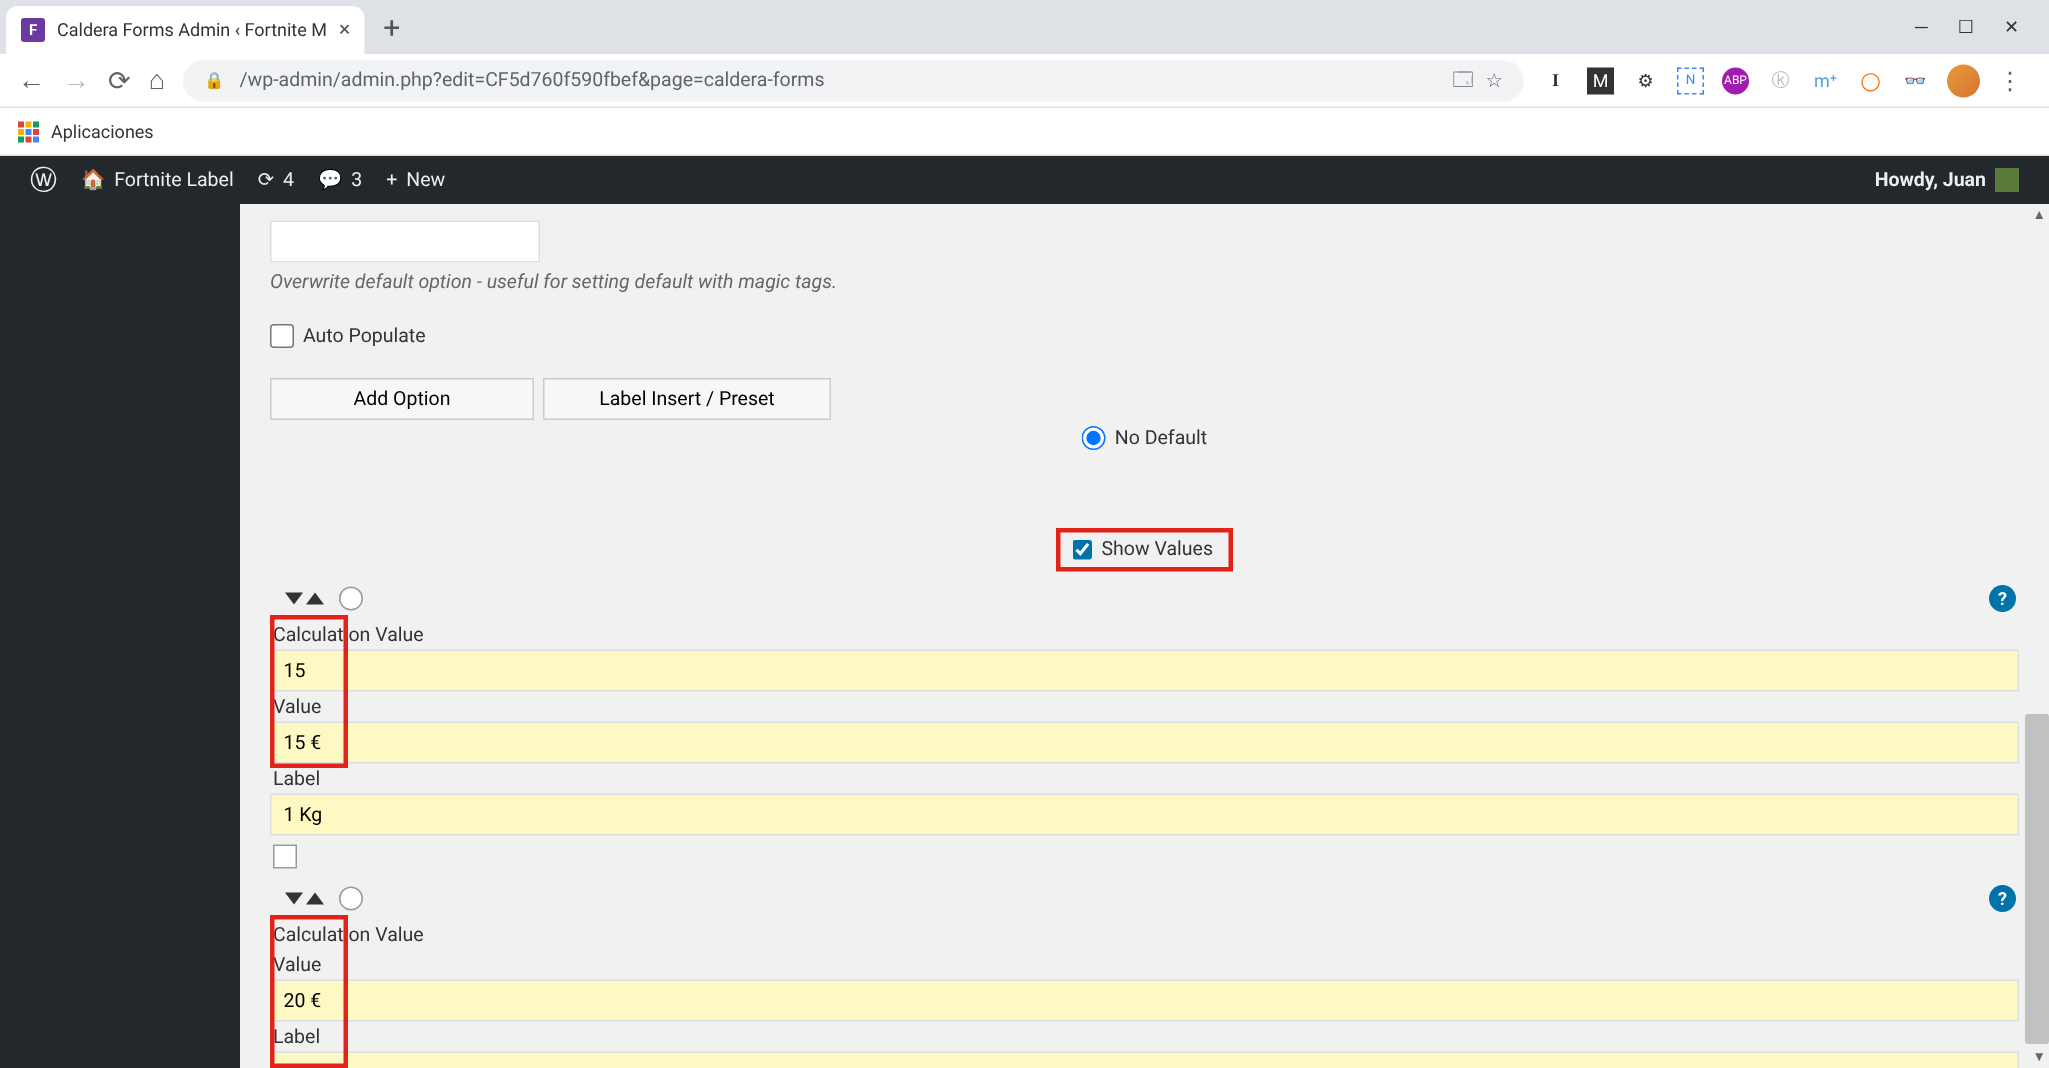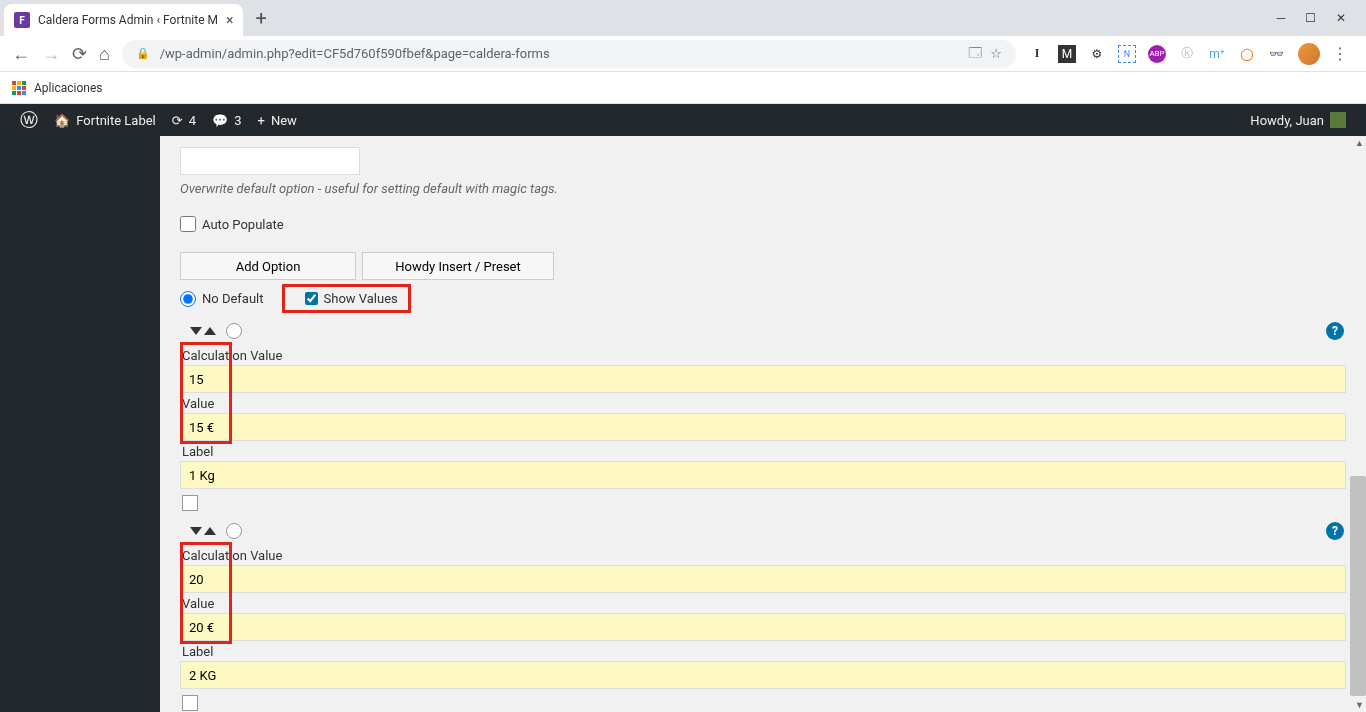--- a/index.html
+++ b/index.html
@@ -31,21 +31,21 @@
     .apps-icon { width: 14px; height: 14px; display: grid; grid-template-columns: repeat(3, 4px); grid-template-rows: repeat(3, 4px); gap: 1px; }
     .apps-icon span { background: #db4437; }
     .apps-icon span:nth-child(2), .apps-icon span:nth-child(4) { background: #f4b400; }
     .apps-icon span:nth-child(3), .apps-icon span:nth-child(7) { background: #0f9d58; }
     .apps-icon span:nth-child(5), .apps-icon span:nth-child(9) { background: #4285f4; }
     
     
     .wp-admin-bar { background: #23282d; color: #eee; height: 32px; display: flex; align-items: center; padding: 0 12px; font-size: 13px; position: relative; }
     .wp-admin-bar .item { display: flex; align-items: center; gap: 6px; padding: 0 8px; height: 100%; cursor: pointer; }
     .wp-admin-bar .wp-logo { font-size: 18px; }
-    .wp-admin-bar .right { margin-left: auto; display: flex; align-items: center; }
+    .wp-admin-bar .right { margin-left: auto; display: flex; align-items: center; font-weight: bold; }
     .wp-avatar { width: 16px; height: 16px; background: #5a7a3a; }
     
     
     .wp-body { display: flex; height: calc(100% - 136px); }
     .wp-sidebar { width: 160px; background: #23282d; }
     .wp-content { flex: 1; background: #f1f1f1; padding: 8px 20px 20px 20px; overflow-y: auto; position: relative; }
     
     
     .default-input { width: 180px; height: 28px; border: 1px solid #ddd; padding: 0 6px; background: #fff; margin-top: 3px; }
     .helper-text { font-style: italic; color: #666; font-size: 13px; margin: 6px 0 6px 0; }
@@ -53,23 +53,23 @@
     .checkbox-row { display: flex; align-items: center; gap: 6px; margin: 20px 0; }
     .checkbox-row input[type="checkbox"] { width: 16px; height: 16px; }
     
     .btn-row { display: flex; gap: 6px; margin: 4px 0 4px 0; }
     .btn { height: 28px; border: 1px solid #ccc; background: #f7f7f7; padding: 0 12px; font-size: 13px; cursor: pointer; display: flex; align-items: center; justify-content: center; }
     .btn.wide1 { width: 176px; }
     .btn.wide2 { width: 192px; }
     
     .radio-row { display: flex; align-items: center; gap: 6px; }
     .radio-row input[type="radio"] { width: 16px; height: 16px; }
-    .radio-group { display: flex; align-items: center; gap: 18px; margin-bottom: 10px; }
-    
-    .highlight-red { border: 3px solid #e2231a; display: inline-flex; padding: 4px 10px 4px 20px; gap: 6px; }
+    .radio-group { display: flex; align-items: center; gap: 18px; margin-bottom: 10px; flex-direction: column; }
+    
+    .highlight-red { border: 3px solid #e2231a; display: inline-flex; padding: 4px 10px 4px 8px; gap: 6px; margin-top: 34px; }
     
     .option-block { margin-bottom: 12px; position: relative; }
     .drag-row { display: flex; align-items: center; gap: 10px; margin-bottom: 6px; padding-left: 10px; }
     .drag-handle { display: flex; gap: 2px; }
     .tri-up, .tri-down { width: 0; height: 0; border-left: 6px solid transparent; border-right: 6px solid transparent; }
     .tri-up { border-bottom: 8px solid #333; }
     .tri-down { border-top: 8px solid #333; }
     .radio-circle { width: 16px; height: 16px; border: 1px solid #999; border-radius: 50%; background: #fff; }
     
     .field-label { font-size: 13px; color: #333; padding: 3px 0 2px 2px; }
@@ -180,21 +180,21 @@
     <input class="default-input" type="text" style="">
     <div class="helper-text">Overwrite default option - useful for setting default with magic tags.</div>
     
     <div class="checkbox-row">
       <input type="checkbox" style="">
       <span>Auto Populate</span>
     </div>
     
     <div class="btn-row">
       <button class="btn wide1">Add Option</button>
-      <button class="btn wide2">Howdy Insert / Preset</button>
+      <button class="btn wide2">Label Insert / Preset</button>
     </div>
     
     <div class="radio-group">
       <label class="radio-row">
         <input type="radio" checked="" style="">
         <span>No Default</span>
       </label>
       <label class="highlight-red radio-row">
         <input type="checkbox" checked="" style="accent-color: rgb(0, 115, 170);">
         <span>Show Values</span>
@@ -229,21 +229,20 @@
         <div class="drag-handle">
           <div class="tri-down"></div>
             <div class="tri-up"></div>
         </div>
         <div class="radio-circle"></div>
         <div class="help-icon">?</div>
       </div>
       <div style="position:relative;">
         <div class="red-box-pair" style="top:-3px; width:52px; height:102px;"></div>
         <div class="field-label">Calculation Value</div>
-        <input class="field-input" value="20" style="">
         <div class="field-label">Value</div>
         <input class="field-input" value="20 €" style="">
       </div>
       <div class="field-label">Label</div>
       <input class="field-input" value="2 KG" style="">
       <div class="field-checkbox-after"></div>
     </div>
     
     
     <div class="option-block">

